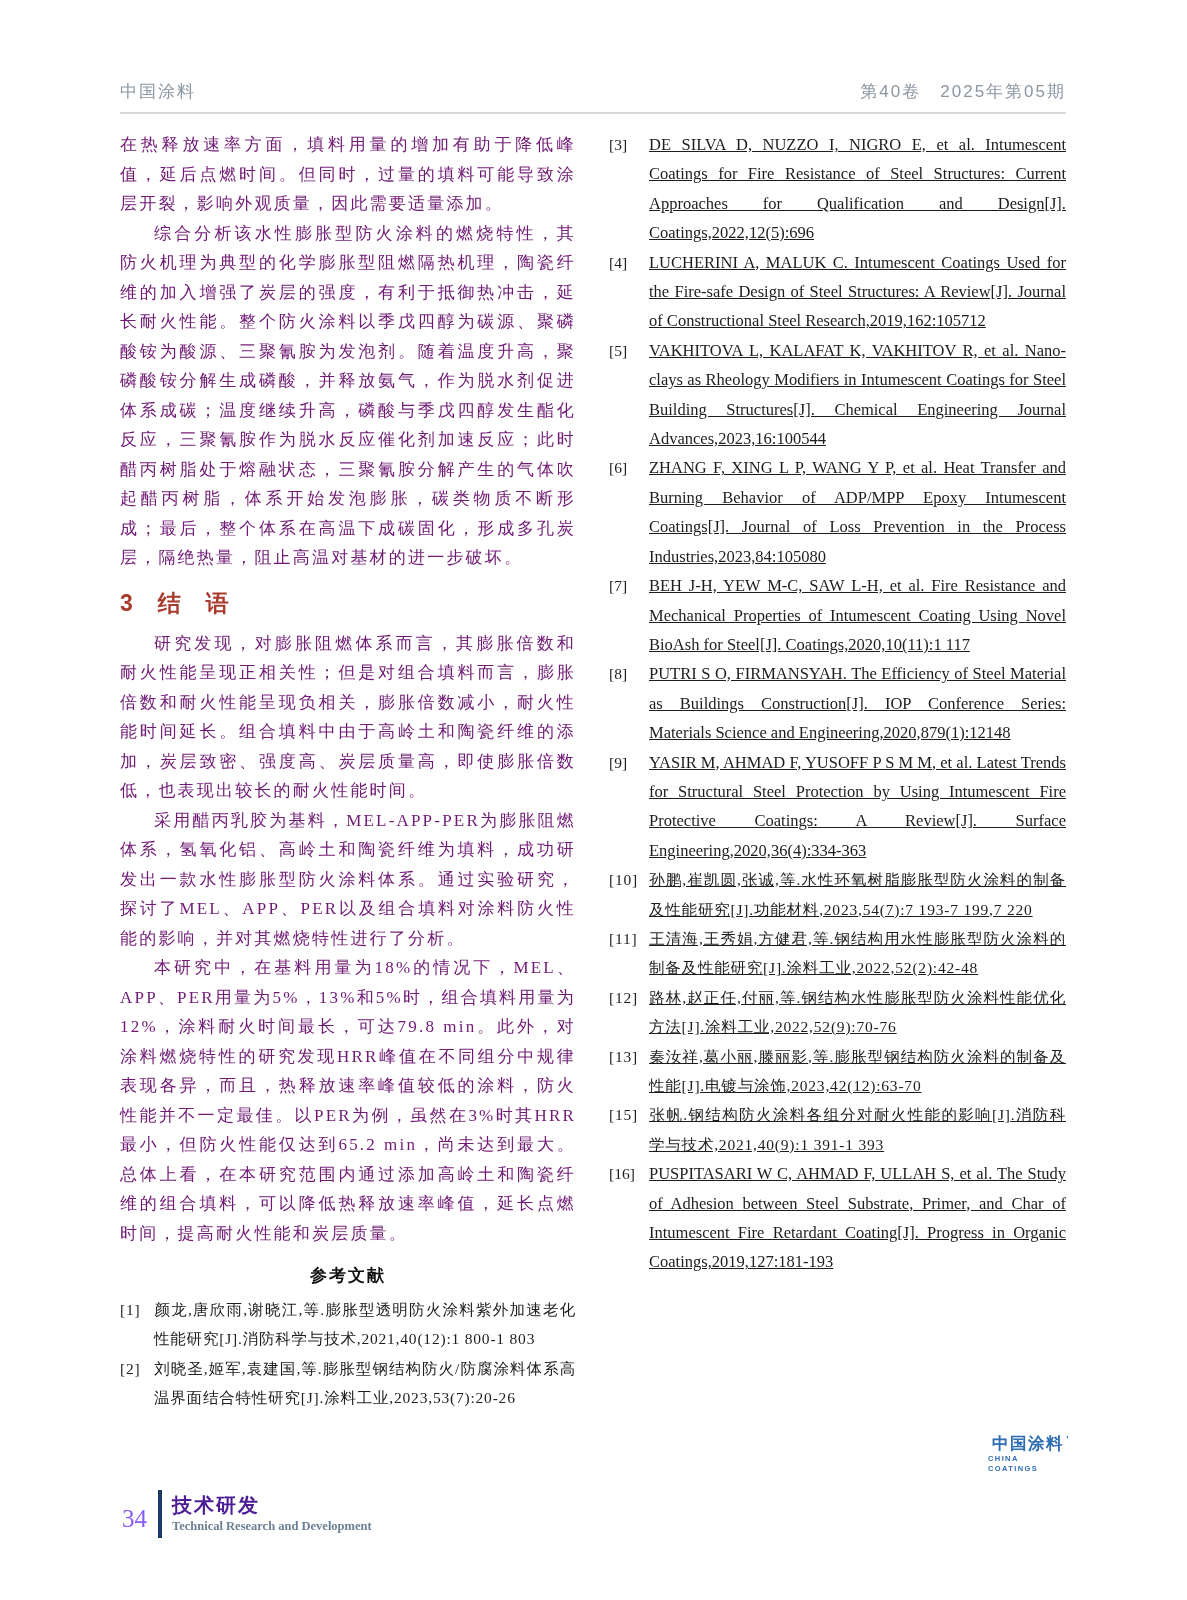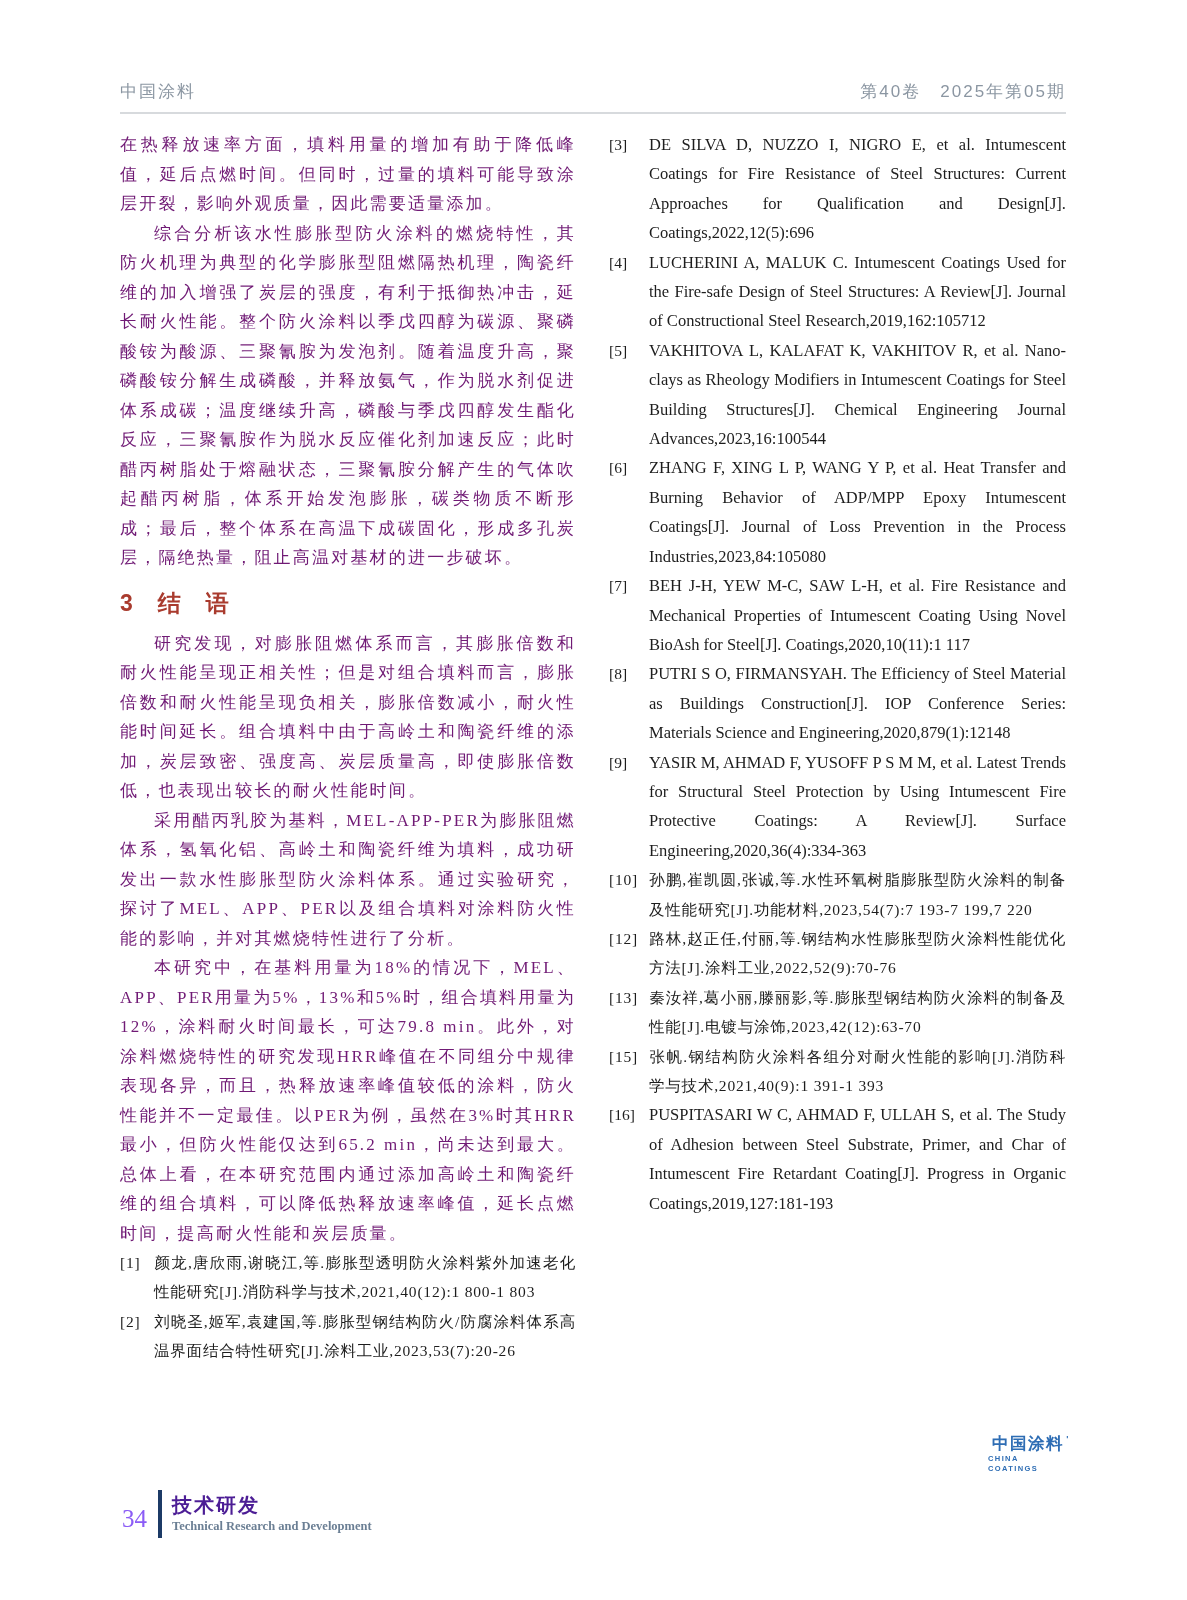--- a/index.html
+++ b/index.html
@@ -41,21 +41,21 @@
     font-family:"Liberation Sans","DejaVu Sans",sans-serif;
     letter-spacing:2px;
   }
   
   .ref{
     margin:0;text-align:justify;
     line-height:29.4px;
   }
   .col-left .ref{padding-left:34px;text-indent:-34px;}
   .col-left .ref .ref-num{display:inline-block;width:34px;text-indent:0;}
-  .col-right .ref{padding-left:40px;text-indent:-40px;}
+  .col-right .ref{padding-left:40px;text-indent:-40px;text-decoration:underline;}
   .col-right .ref .ref-num{display:inline-block;width:40px;text-indent:0;}
   .ref-cn{font-size:15.5px;letter-spacing:0.8px;}
   .ref-en{font-size:16.5px;letter-spacing:0;}
   .ref-num{font-size:15.5px;}
   
   .page-footer{
     position:absolute;left:122px;top:1490px;
     display:flex;align-items:center;
   }
   .page-num{
@@ -96,20 +96,21 @@
   <div class="col col-left">
     <p class="body-p">在热释放速率方面，填料用量的增加有助于降低峰值，延后点燃时间。但同时，过量的填料可能导致涂层开裂，影响外观质量，因此需要适量添加。</p>
     <p class="body-p indent">综合分析该水性膨胀型防火涂料的燃烧特性，其防火机理为典型的化学膨胀型阻燃隔热机理，陶瓷纤维的加入增强了炭层的强度，有利于抵御热冲击，延长耐火性能。整个防火涂料以季戊四醇为碳源、聚磷酸铵为酸源、三聚氰胺为发泡剂。随着温度升高，聚磷酸铵分解生成磷酸，并释放氨气，作为脱水剂促进体系成碳；温度继续升高，磷酸与季戊四醇发生酯化反应，三聚氰胺作为脱水反应催化剂加速反应；此时醋丙树脂处于熔融状态，三聚氰胺分解产生的气体吹起醋丙树脂，体系开始发泡膨胀，碳类物质不断形成；最后，整个体系在高温下成碳固化，形成多孔炭层，隔绝热量，阻止高温对基材的进一步破坏。</p>
 
     <h2 class="section-heading">3　结　语</h2>
 
     <p class="body-p indent">研究发现，对膨胀阻燃体系而言，其膨胀倍数和耐火性能呈现正相关性；但是对组合填料而言，膨胀倍数和耐火性能呈现负相关，膨胀倍数减小，耐火性能时间延长。组合填料中由于高岭土和陶瓷纤维的添加，炭层致密、强度高、炭层质量高，即使膨胀倍数低，也表现出较长的耐火性能时间。</p>
     <p class="body-p indent">采用醋丙乳胶为基料，MEL-APP-PER为膨胀阻燃体系，氢氧化铝、高岭土和陶瓷纤维为填料，成功研发出一款水性膨胀型防火涂料体系。通过实验研究，探讨了MEL、APP、PER以及组合填料对涂料防火性能的影响，并对其燃烧特性进行了分析。</p>
     <p class="body-p indent">本研究中，在基料用量为18%的情况下，MEL、APP、PER用量为5%，13%和5%时，组合填料用量为12%，涂料耐火时间最长，可达79.8 min。此外，对涂料燃烧特性的研究发现HRR峰值在不同组分中规律表现各异，而且，热释放速率峰值较低的涂料，防火性能并不一定最佳。以PER为例，虽然在3%时其HRR最小，但防火性能仅达到65.2 min，尚未达到最大。总体上看，在本研究范围内通过添加高岭土和陶瓷纤维的组合填料，可以降低热释放速率峰值，延长点燃时间，提高耐火性能和炭层质量。</p>
 
+    <h3 class="refs-title">参考文献</h3>
 
     <div class="ref ref-cn">
       <span class="ref-num">[1]</span><span class="ref-text">颜龙,唐欣雨,谢晓江,等.膨胀型透明防火涂料紫外加速老化性能研究[J].消防科学与技术,2021,40(12):1 800-1 803</span>
     </div>
     <div class="ref ref-cn">
       <span class="ref-num">[2]</span><span class="ref-text">刘晓圣,姬军,袁建国,等.膨胀型钢结构防火/防腐涂料体系高温界面结合特性研究[J].涂料工业,2023,53(7):20-26</span>
     </div>
   </div>
 
   <div class="col col-right">
@@ -131,20 +132,23 @@
     <div class="ref ref-en">
       <span class="ref-num">[8]</span><span class="ref-text">PUTRI S O, FIRMANSYAH. The Efficiency of Steel Material as Buildings Construction[J]. IOP Conference Series: Materials Science and Engineering,2020,879(1):12148</span>
     </div>
     <div class="ref ref-en">
       <span class="ref-num">[9]</span><span class="ref-text">YASIR M, AHMAD F, YUSOFF P S M M, et al. Latest Trends for Structural Steel Protection by Using Intumescent Fire Protective Coatings: A Review[J]. Surface Engineering,2020,36(4):334-363</span>
     </div>
     <div class="ref ref-cn">
       <span class="ref-num">[10]</span><span class="ref-text">孙鹏,崔凯圆,张诚,等.水性环氧树脂膨胀型防火涂料的制备及性能研究[J].功能材料,2023,54(7):7 193-7 199,7 220</span>
     </div>
     <div class="ref ref-cn">
+      <span class="ref-num">[11]</span><span class="ref-text">王清海,王秀娟,方健君,等.钢结构用水性膨胀型防火涂料的制备及性能研究[J].涂料工业,2022,52(2):42-48</span>
+    </div>
+    <div class="ref ref-cn">
       <span class="ref-num">[12]</span><span class="ref-text">路林,赵正任,付丽,等.钢结构水性膨胀型防火涂料性能优化方法[J].涂料工业,2022,52(9):70-76</span>
     </div>
     <div class="ref ref-cn">
       <span class="ref-num">[13]</span><span class="ref-text">秦汝祥,葛小丽,滕丽影,等.膨胀型钢结构防火涂料的制备及性能[J].电镀与涂饰,2023,42(12):63-70</span>
     </div>
     <div class="ref ref-cn">
       <span class="ref-num">[15]</span><span class="ref-text">张帆.钢结构防火涂料各组分对耐火性能的影响[J].消防科学与技术,2021,40(9):1 391-1 393</span>
     </div>
     <div class="ref ref-en">
       <span class="ref-num">[16]</span><span class="ref-text">PUSPITASARI W C, AHMAD F, ULLAH S, et al. The Study of Adhesion between Steel Substrate, Primer, and Char of Intumescent Fire Retardant Coating[J]. Progress in Organic Coatings,2019,127:181-193</span>

